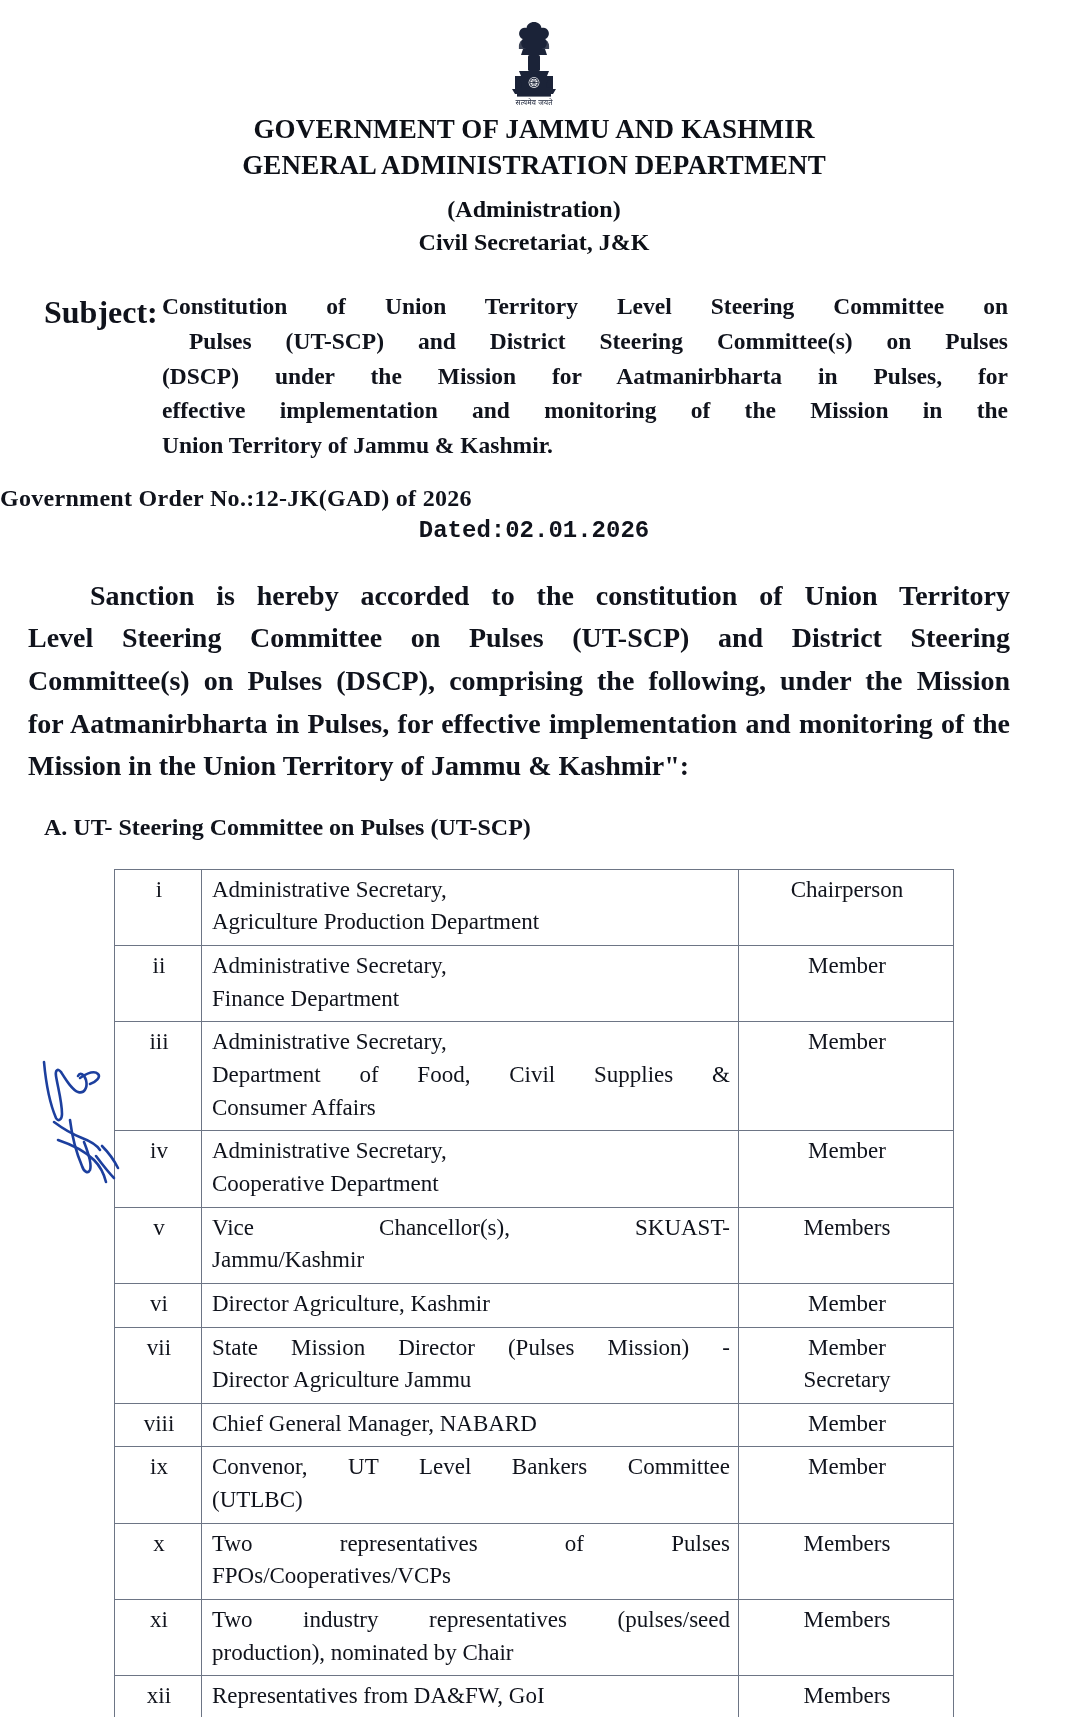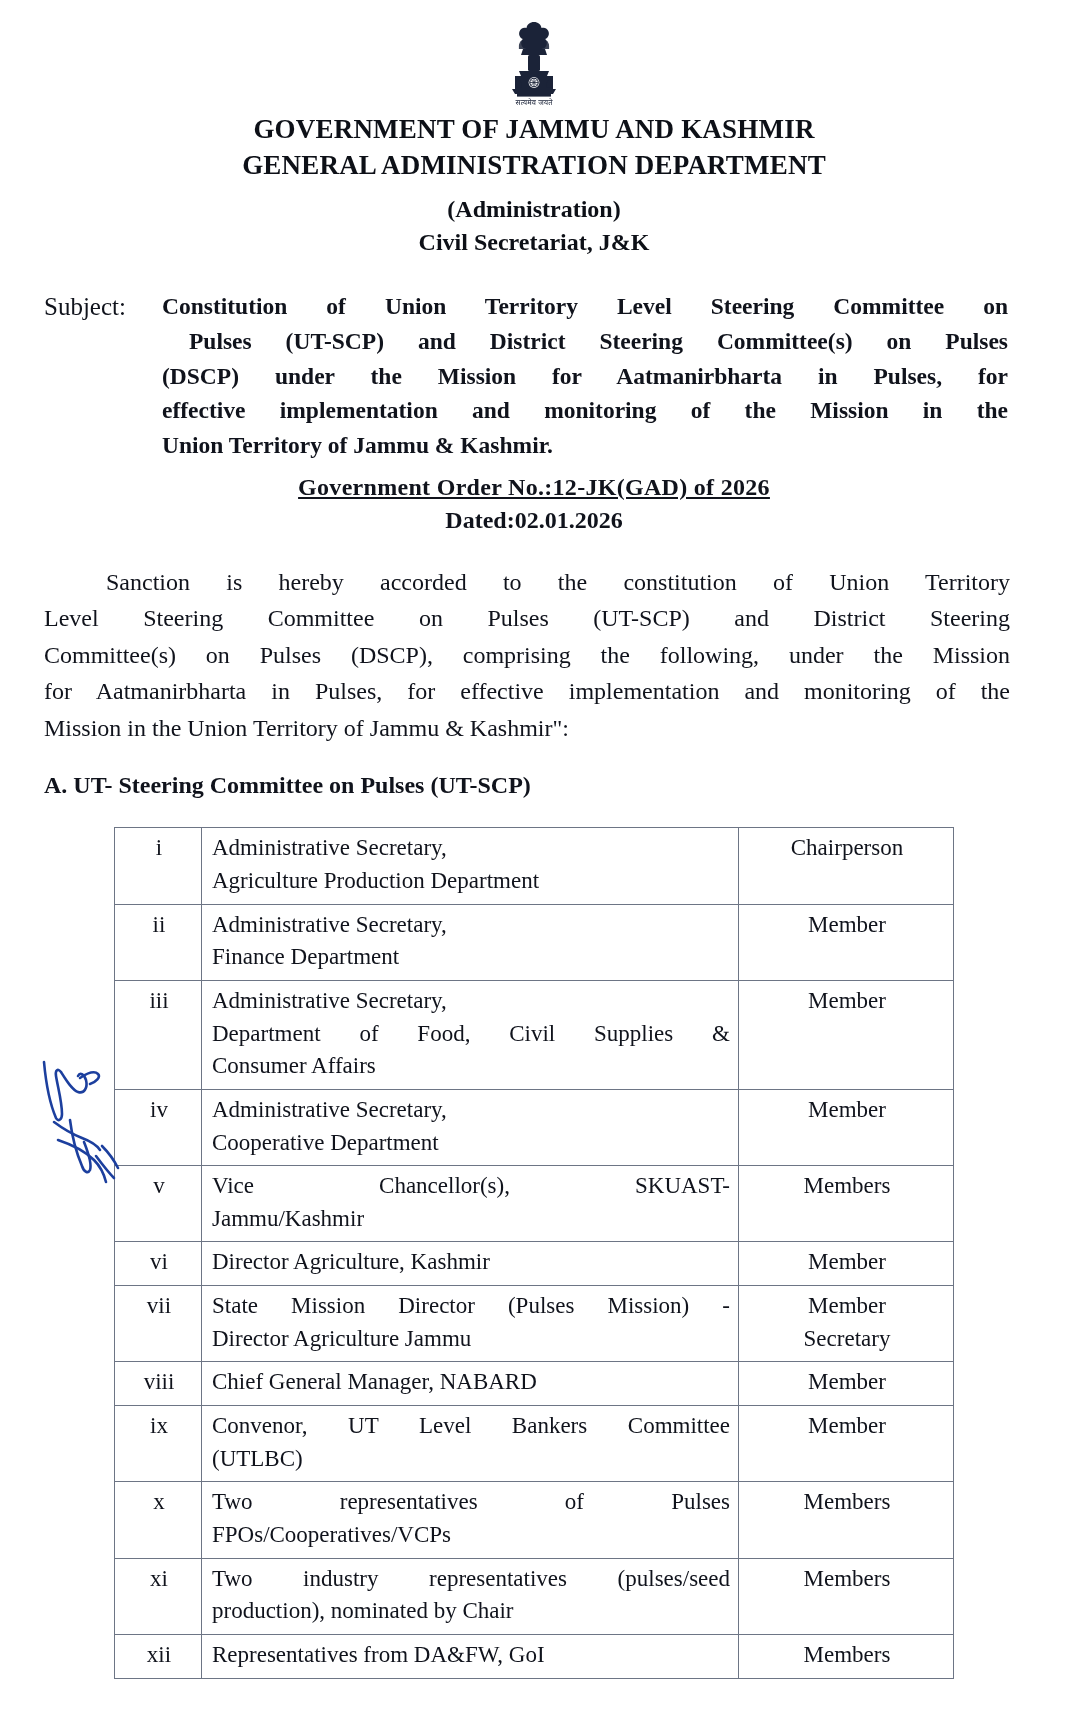--- a/index.html
+++ b/index.html
@@ -54,60 +54,61 @@
   .hdr-block { margin-top: 2px; }
   .sub-block { margin-top: 10px; }
 
   
   .subject-block {
     display: flex;
     margin: 30px 60px 0 44px;
     align-items: flex-start;
   }
   .subject-label {
-    font-weight: normal;
-    font-size: 25px;
+    font-weight: bold;
+    font-size: 32px;
     width: 118px;
     flex: 0 0 118px;
     line-height: 1.45;
   }
   .subject-text {
     font-weight: bold;
     font-size: 23.5px;
     line-height: 1.47;
     text-align: justify;
     text-justify: inter-word;
     flex: 1;
   }
   .subject-text .lastline { text-align: left; }
 
   
   .order-no {
-    text-align: center;
+    text-align: left;
     font-weight: bold;
     font-size: 24px;
-    margin-top: 9px;
+    margin-top: 20px;
     line-height: 1.35;
     letter-spacing: 0.3px;
-    text-decoration: underline;
   }
   .order-date {
     text-align: center;
     font-weight: bold;
     font-size: 24px;
     line-height: 1.35;
+    font-family: Liberation Mono, monospace;
   }
 
   
   .body-para {
-    margin: 28px 58px 0 44px;
-    font-size: 24px;
+    margin: 28px 58px 0 28px;
+    font-size: 28px;
     line-height: 1.52;
     text-align: justify;
     text-justify: inter-word;
+    font-weight: bold;
   }
   .body-para .indent { display: inline-block; width: 62px; }
   .body-para .lastline { text-align: left; }
 
   
   .section-heading {
     margin: 26px 0 0 44px;
     font-size: 24px;
     font-weight: bold;
     text-underline-offset: 3px;

